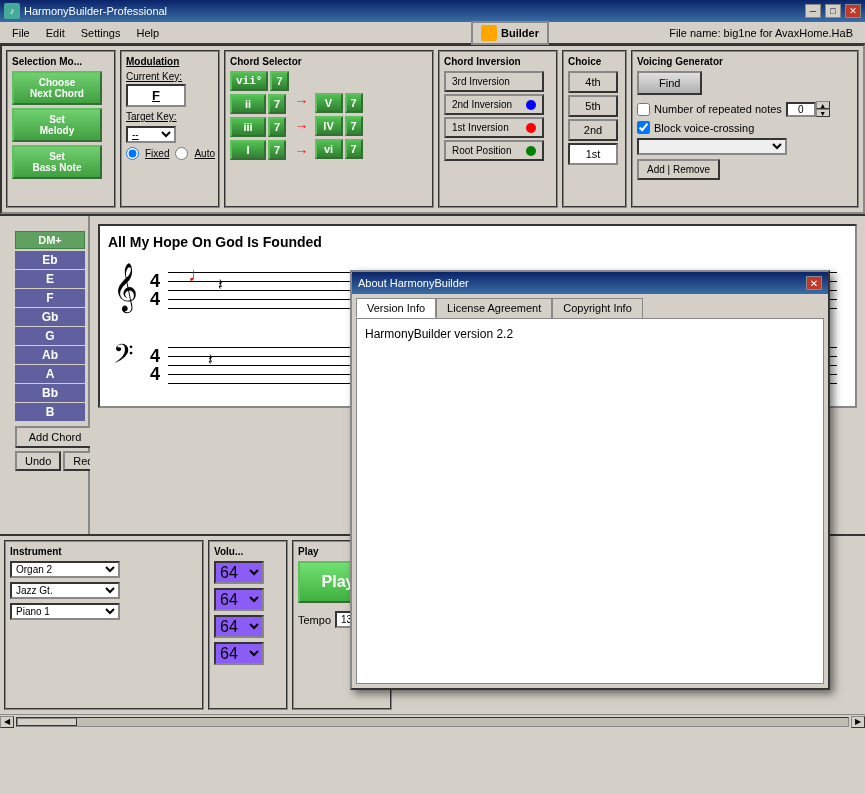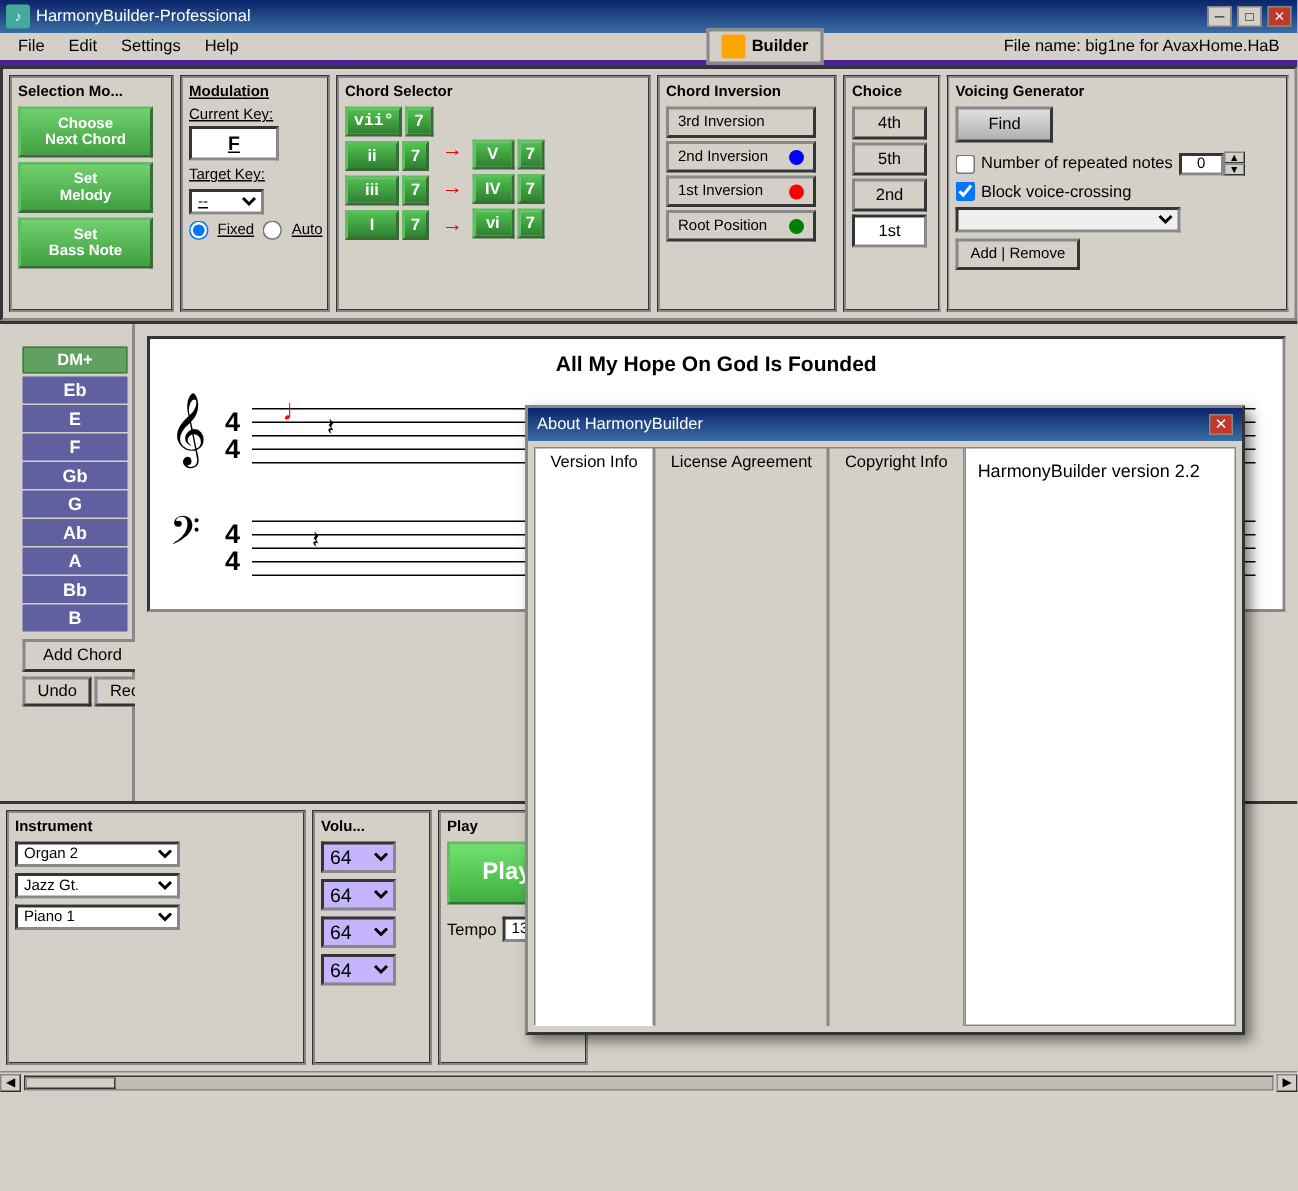--- a/index.html
+++ b/index.html
@@ -19,21 +19,21 @@
     .title-bar-text { flex: 1; font-size: 11px; }
     .title-bar-btn { width: 16px; height: 14px; background: #d4d0c8; border: 1px solid #888; font-size: 9px; display: flex; align-items: center; justify-content: center; cursor: pointer; color: #000; }
     .title-bar-close { background: #c0392b; color: white; }
 
     
     .menu-bar {
       background: #d4d0c8;
       height: 22px;
       display: flex;
       align-items: center;
-      border-bottom: 4px solid #4c1d95;
+      border-bottom: 1px solid #4c1d95;
       padding: 0 4px;
     }
     .menu-item { padding: 2px 8px; font-size: 11px; cursor: pointer; }
     .builder-btn {
       display: flex; align-items: center; gap: 4px;
       background: #d4d0c8; border: 2px solid #888;
       padding: 2px 8px; cursor: pointer; font-size: 11px; font-weight: bold;
     }
     .builder-icon { width: 16px; height: 16px; background: orange; border-radius: 2px; }
 
@@ -229,21 +229,21 @@
     
     .sheet-area {
       flex: 1;
       background: white;
       border: 2px inset #888;
       margin: 4px;
       padding: 8px;
       overflow: hidden;
       position: relative;
     }
-    .song-title { font-size: 14px; font-weight: bold; margin-bottom: 8px; text-align: center; }
+    .song-title { font-size: 14px; font-weight: bold; margin-bottom: 8px; }
 
     
     .bottom-panel {
       height: 180px;
       background: #d4d0c8;
       border-top: 2px inset #888;
       display: flex;
       gap: 4px;
       padding: 4px;
     }
@@ -258,23 +258,23 @@
     .vol-row { display: flex; align-items: center; gap: 4px; margin-bottom: 4px; }
 
     select.instr-select {
       width: 110px;
       font-size: 10px;
       border: 2px inset #888;
       background: white;
     }
     select.vol-select {
       width: 50px;
-      font-size: 13px;
-      border: 2px inset #888;
-      background: #c4b5fd;
+      font-size: 16px;
+      border: 2px inset #888;
+      background: #8b5cf6;
     }
 
     .play-btn {
       background: linear-gradient(to bottom, #70e070, #40b040);
       border: 2px outset #60c060;
       color: white;
       font-size: 16px;
       font-weight: bold;
       padding: 10px 20px;
       cursor: pointer;
@@ -319,21 +319,21 @@
     .dialog-close {
       margin-left: auto;
       width: 16px; height: 14px;
       background: #c0392b;
       color: white;
       border: 1px solid #888;
       display: flex; align-items: center; justify-content: center;
       font-size: 10px;
       cursor: pointer;
     }
-    .dialog-body { padding: 4px; display: flex; flex-direction: row; height: calc(100% - 22px); }
+    .dialog-body { padding: 4px; display: flex; flex-direction: column; height: calc(100% - 22px); }
     .tab-bar { display: flex; gap: 0; margin-bottom: 0; }
     .tab {
       background: #d4d0c8;
       border: 1px solid #888;
       border-bottom: none;
       padding: 3px 10px;
       font-size: 11px;
       cursor: pointer;
     }
     .tab-active {

